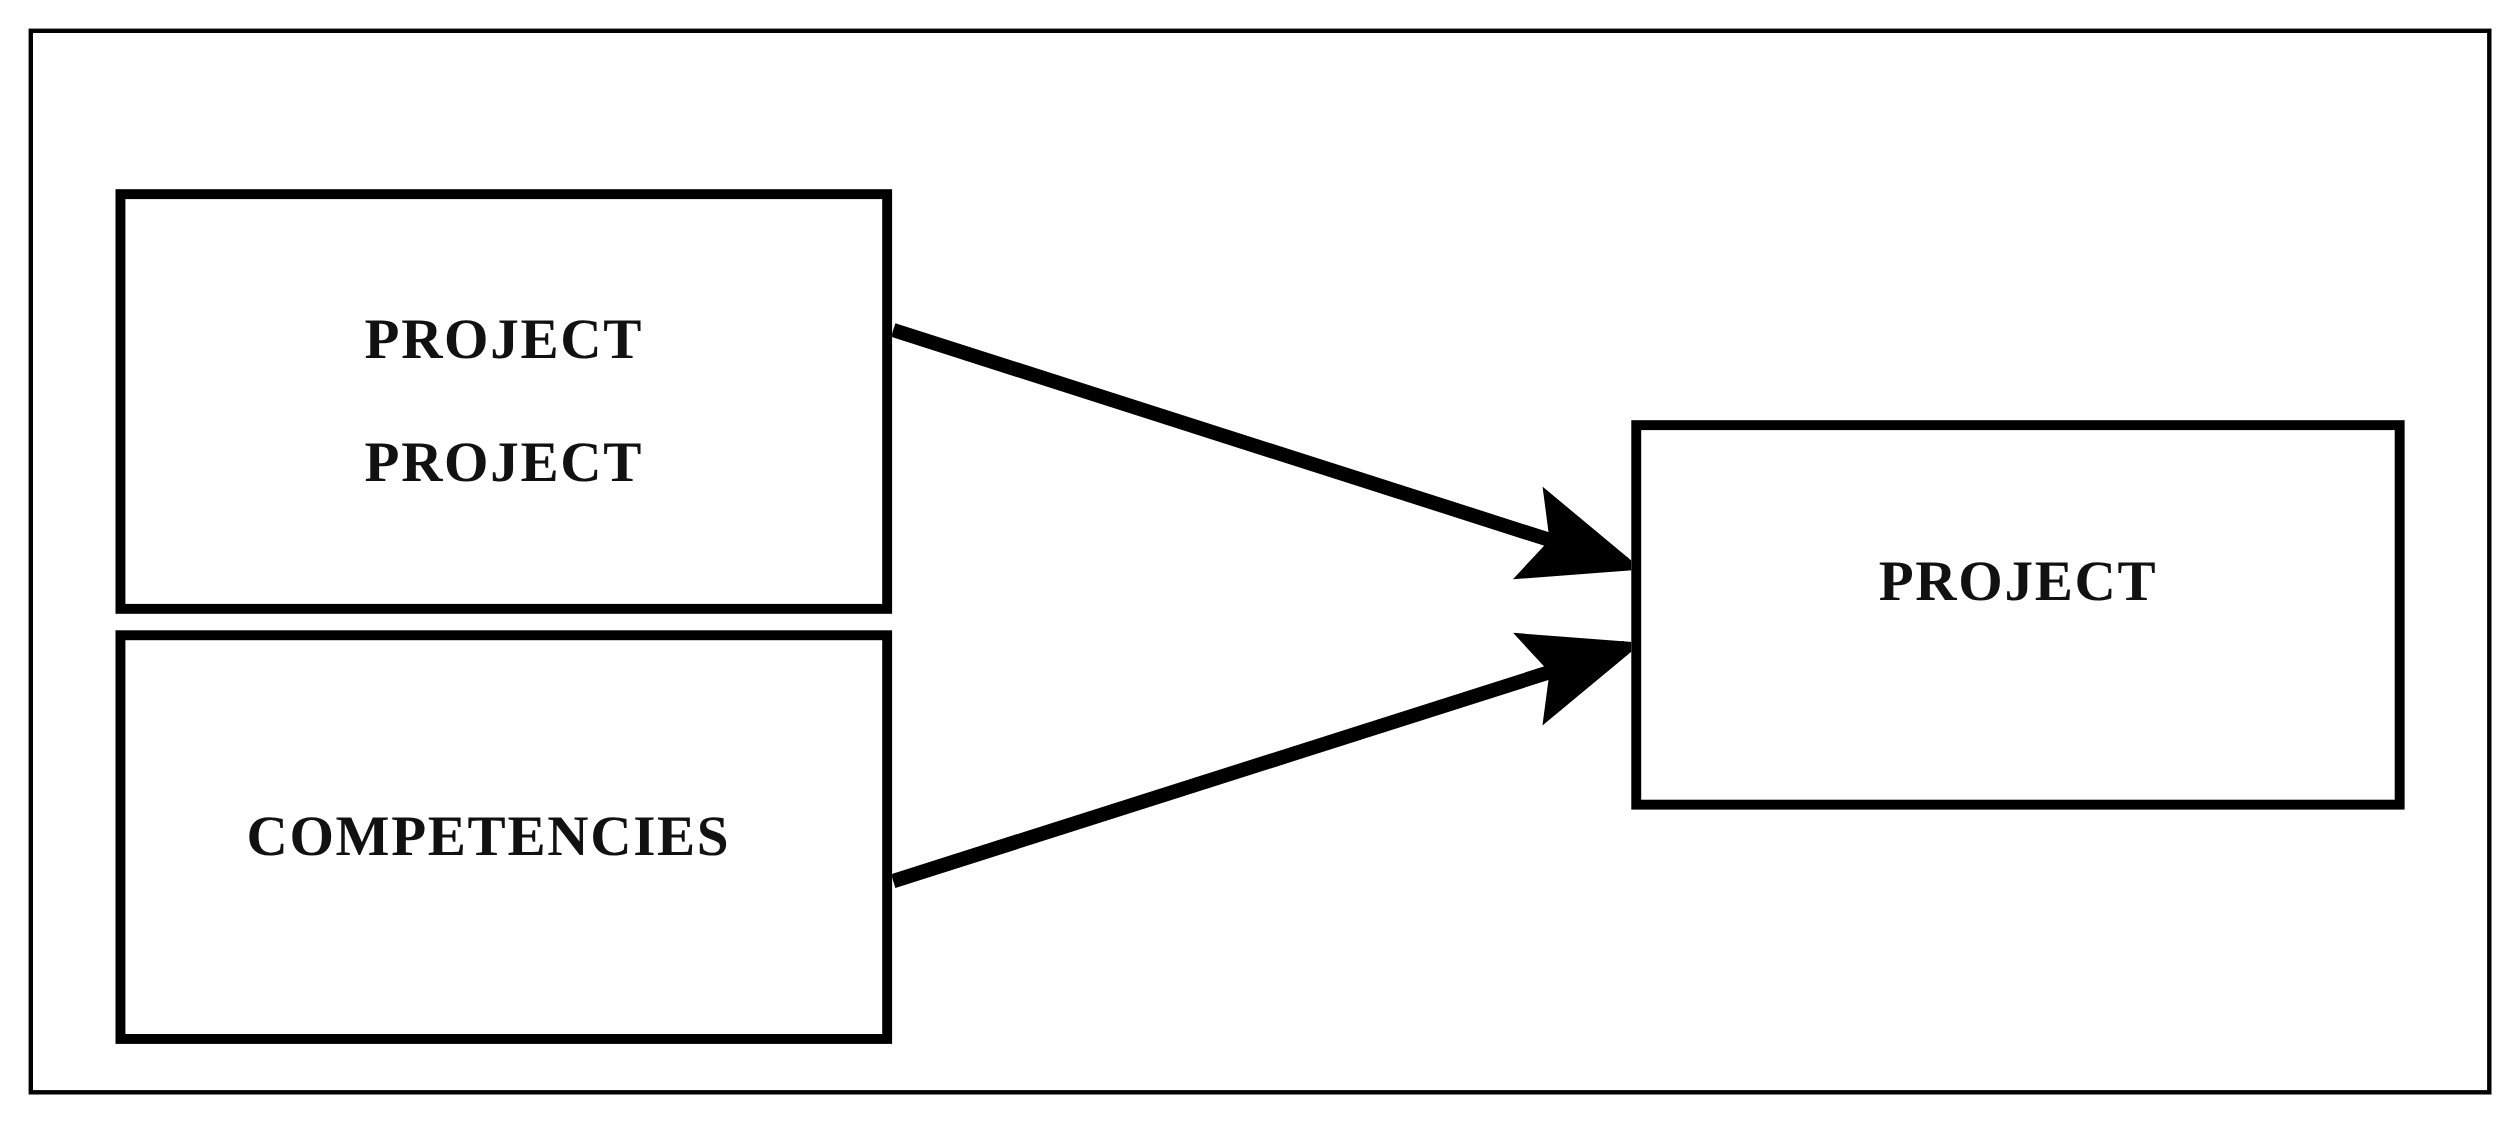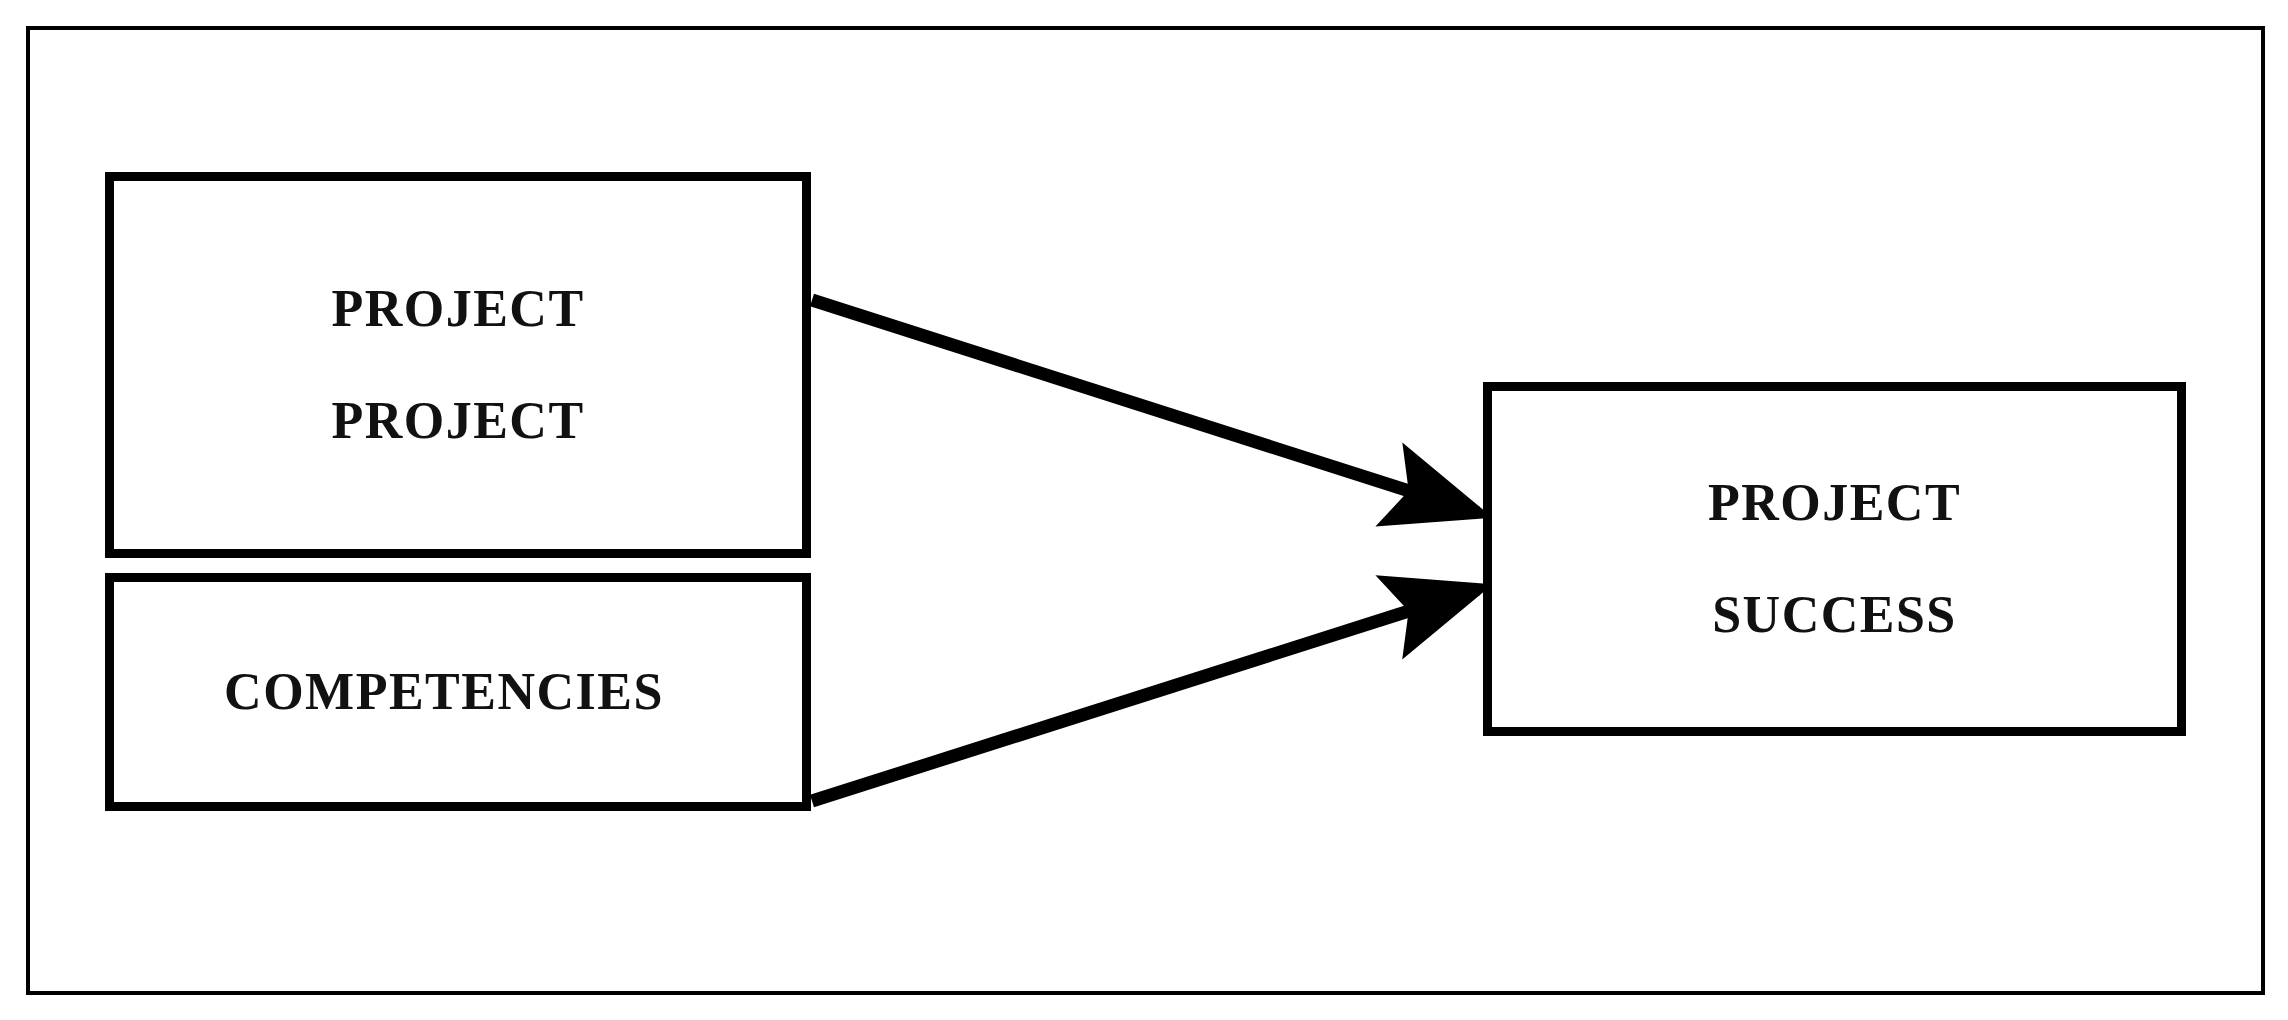--- a/index.html
+++ b/index.html
@@ -49,21 +49,21 @@
   .box-planning {
     left: 105px;
     top: 172px;
     width: 706px;
     height: 386px;
   }
   .box-competencies {
     left: 105px;
     top: 573px;
     width: 706px;
-    height: 238px;
+    height: 376px;
     justify-content: center;
   }
   .box-success {
     left: 1483px;
     top: 382px;
     width: 703px;
     height: 354px;
   }
   .box-line {
     font-size: 52px;
@@ -101,16 +101,15 @@
     <div class="box-line">PROJECT</div>
     <div class="box-line">PROJECT</div>
   </div>
 
   <div class="concept-box box-competencies">
     <div class="box-line">COMPETENCIES</div>
   </div>
 
   <div class="concept-box box-success">
     <div class="box-line">PROJECT</div>
-    <div class="box-line">SUCCESS</div>
   </div>
 
 </div>
 
 </body></html>

